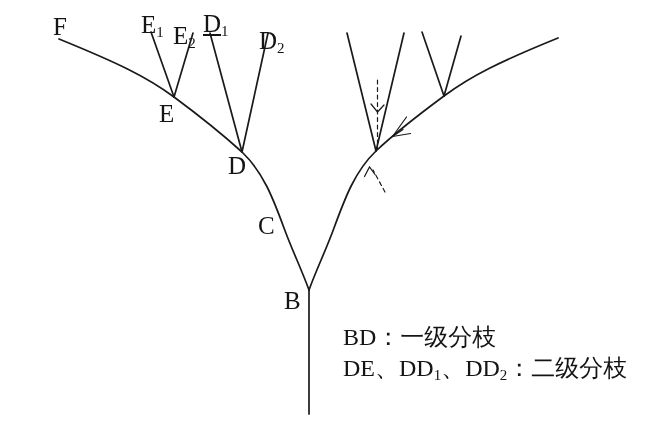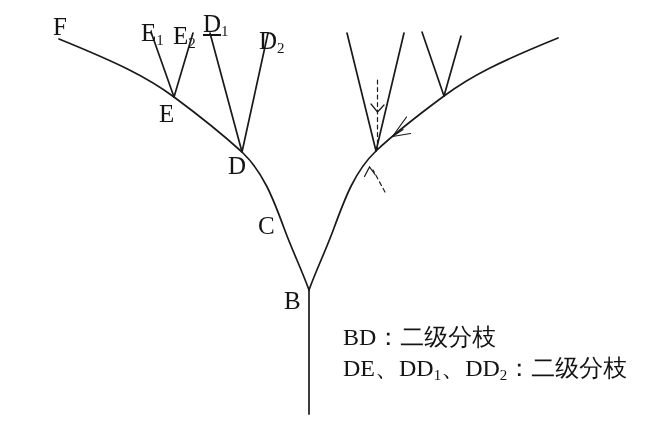--- a/index.html
+++ b/index.html
@@ -77,31 +77,31 @@
         <line x1="392.5" y1="136.5" x2="410.5" y2="133.5"></line>
       </g>
       <g>
         <line x1="385" y1="192" x2="373" y2="170" stroke-dasharray="4 3.5"></line>
         <polyline points="364.5,176.5 369.5,167 375,174.5"></polyline>
       </g>
     </g>
   </svg>
 
   <div class="node-label" style="left:53px;top:14px;"><span>F</span></div>
-  <div class="node-label" style="left:141px;top:20px;"><span>E</span><sub>1</sub></div>
+  <div class="node-label" style="left:141px;top:12px;"><span>E</span><sub>1</sub></div>
   <div class="node-label" style="left:173px;top:23px;"><span>E</span><sub>2</sub></div>
   <div class="node-label" style="left:203px;top:11px;text-decoration:underline;"><span>D</span><sub>1</sub></div>
   <div class="node-label" style="left:259px;top:28px;"><span>D</span><sub>2</sub></div>
   <div class="node-label" style="left:159px;top:101px;"><span>E</span></div>
   <div class="node-label" style="left:228px;top:153px;"><span>D</span></div>
   <div class="node-label" style="left:258px;top:213px;"><span>C</span></div>
   <div class="node-label" style="left:284px;top:288px;"><span>B</span></div>
 
   <div id="legend">
     <div class="legend-line">
-      <span>BD：二级分枝</span>
+      <span>BD：一级分枝</span>
     </div>
     <div class="legend-line">
       <span>DE、DD</span><sub>1</sub><span>、DD</span><sub>2</sub><span>：二级分枝</span>
     </div>
   </div>
 
 </div>
 
 </body></html>

